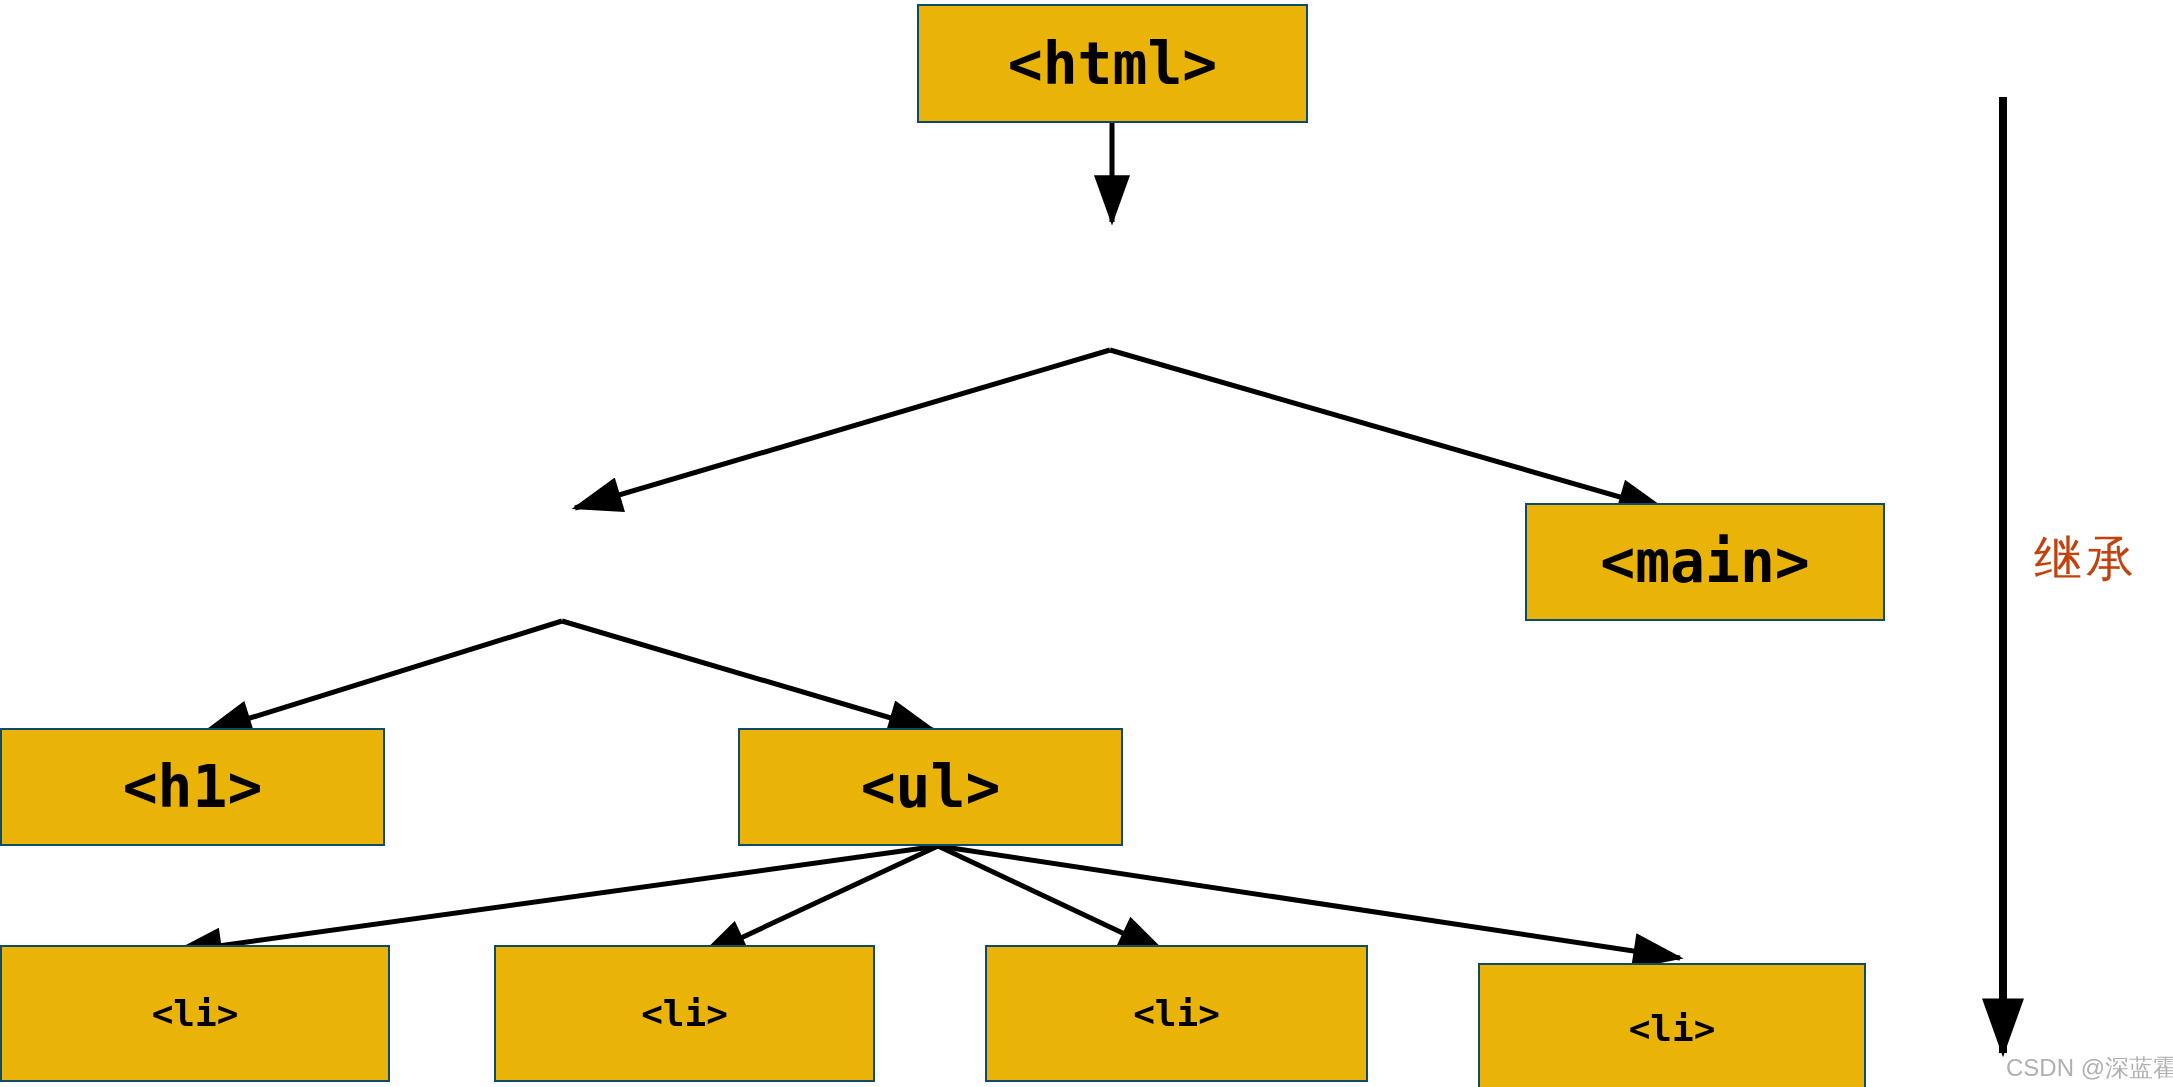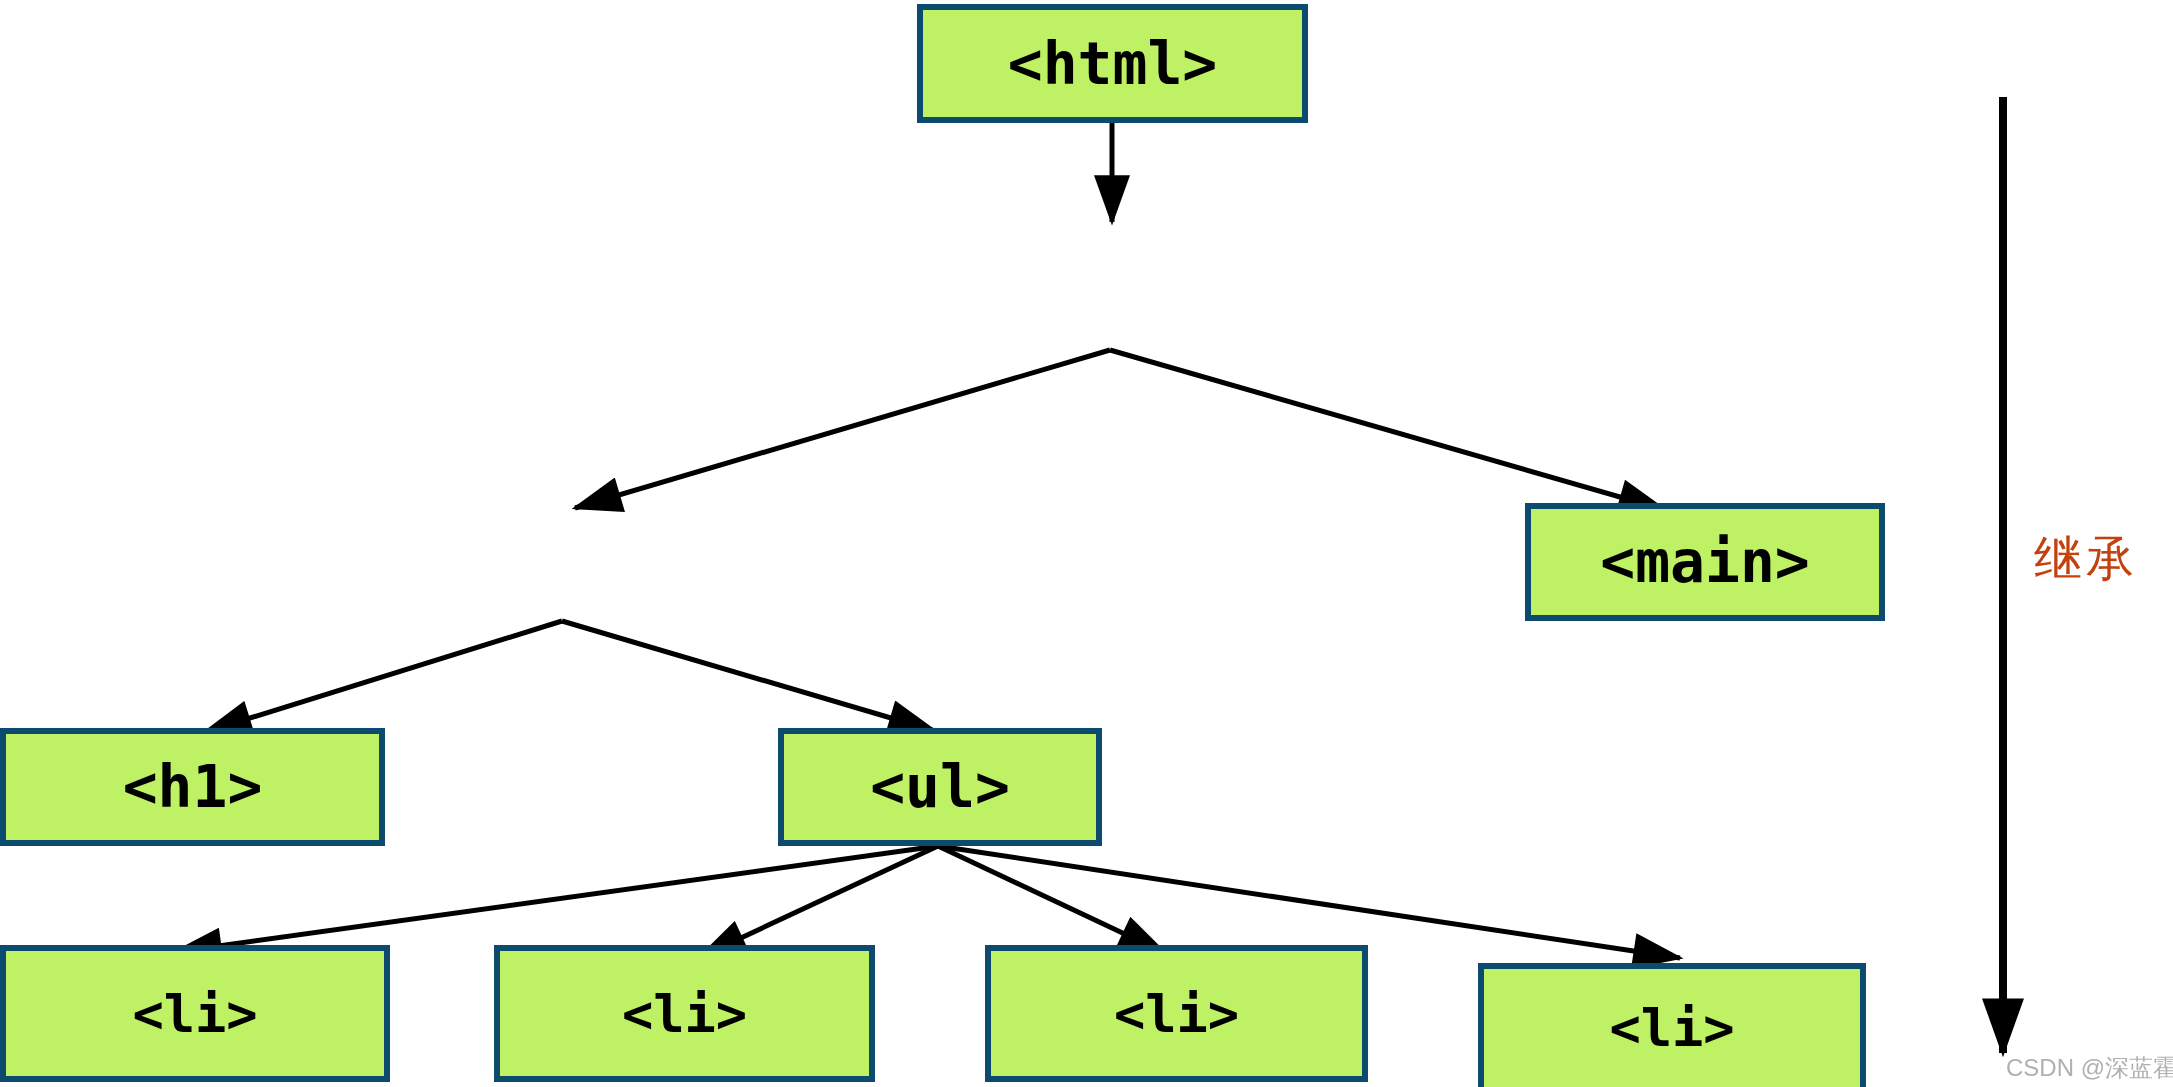--- a/index.html
+++ b/index.html
@@ -12,38 +12,38 @@
     font-family: "DejaVu Sans Mono", "Liberation Mono", monospace;
   }
   .edges-layer {
     position: absolute;
     left: 0; top: 0;
     width: 2173px; height: 1087px;
   }
   .node {
     position: absolute;
     box-sizing: border-box;
-    background: #bef264;
-    border: 6px solid #0c4a6e;
+    background: #eab308;
+    border: 2px solid #0c4a6e;
     display: flex;
     align-items: center;
     justify-content: center;
     font-weight: bold;
     font-size: 58px;
     color: #000000;
     white-space: pre;
   }
-  .node.small { font-size: 52px; }
+  .node.small { font-size: 36px; }
   
   .n-html   { left: 917px;  top: 4px;   width: 391px; height: 119px; }
   .n-body   { left: 917px;  top: 230px; width: 385px; height: 120px; }
   .n-header { left: 370px;  top: 503px; width: 384px; height: 118px; }
   .n-main   { left: 1525px; top: 503px; width: 360px; height: 118px; }
   .n-h1     { left: 0px;    top: 728px; width: 385px; height: 118px; }
-  .n-ul     { left: 778px;  top: 728px; width: 324px; height: 118px; }
+  .n-ul     { left: 738px;  top: 728px; width: 385px; height: 118px; }
   .n-li1    { left: 0px;    top: 945px; width: 390px; height: 137px; }
   .n-li2    { left: 494px;  top: 945px; width: 381px; height: 137px; }
   .n-li3    { left: 985px;  top: 945px; width: 383px; height: 137px; }
   .n-li4    { left: 1478px; top: 963px; width: 388px; height: 130px; }
   .side-label {
     position: absolute;
     left: 2034px; top: 534px;
     font-family: "DejaVu Serif", "Liberation Serif", serif;
     font-size: 48px;
     color: #c2410c;

